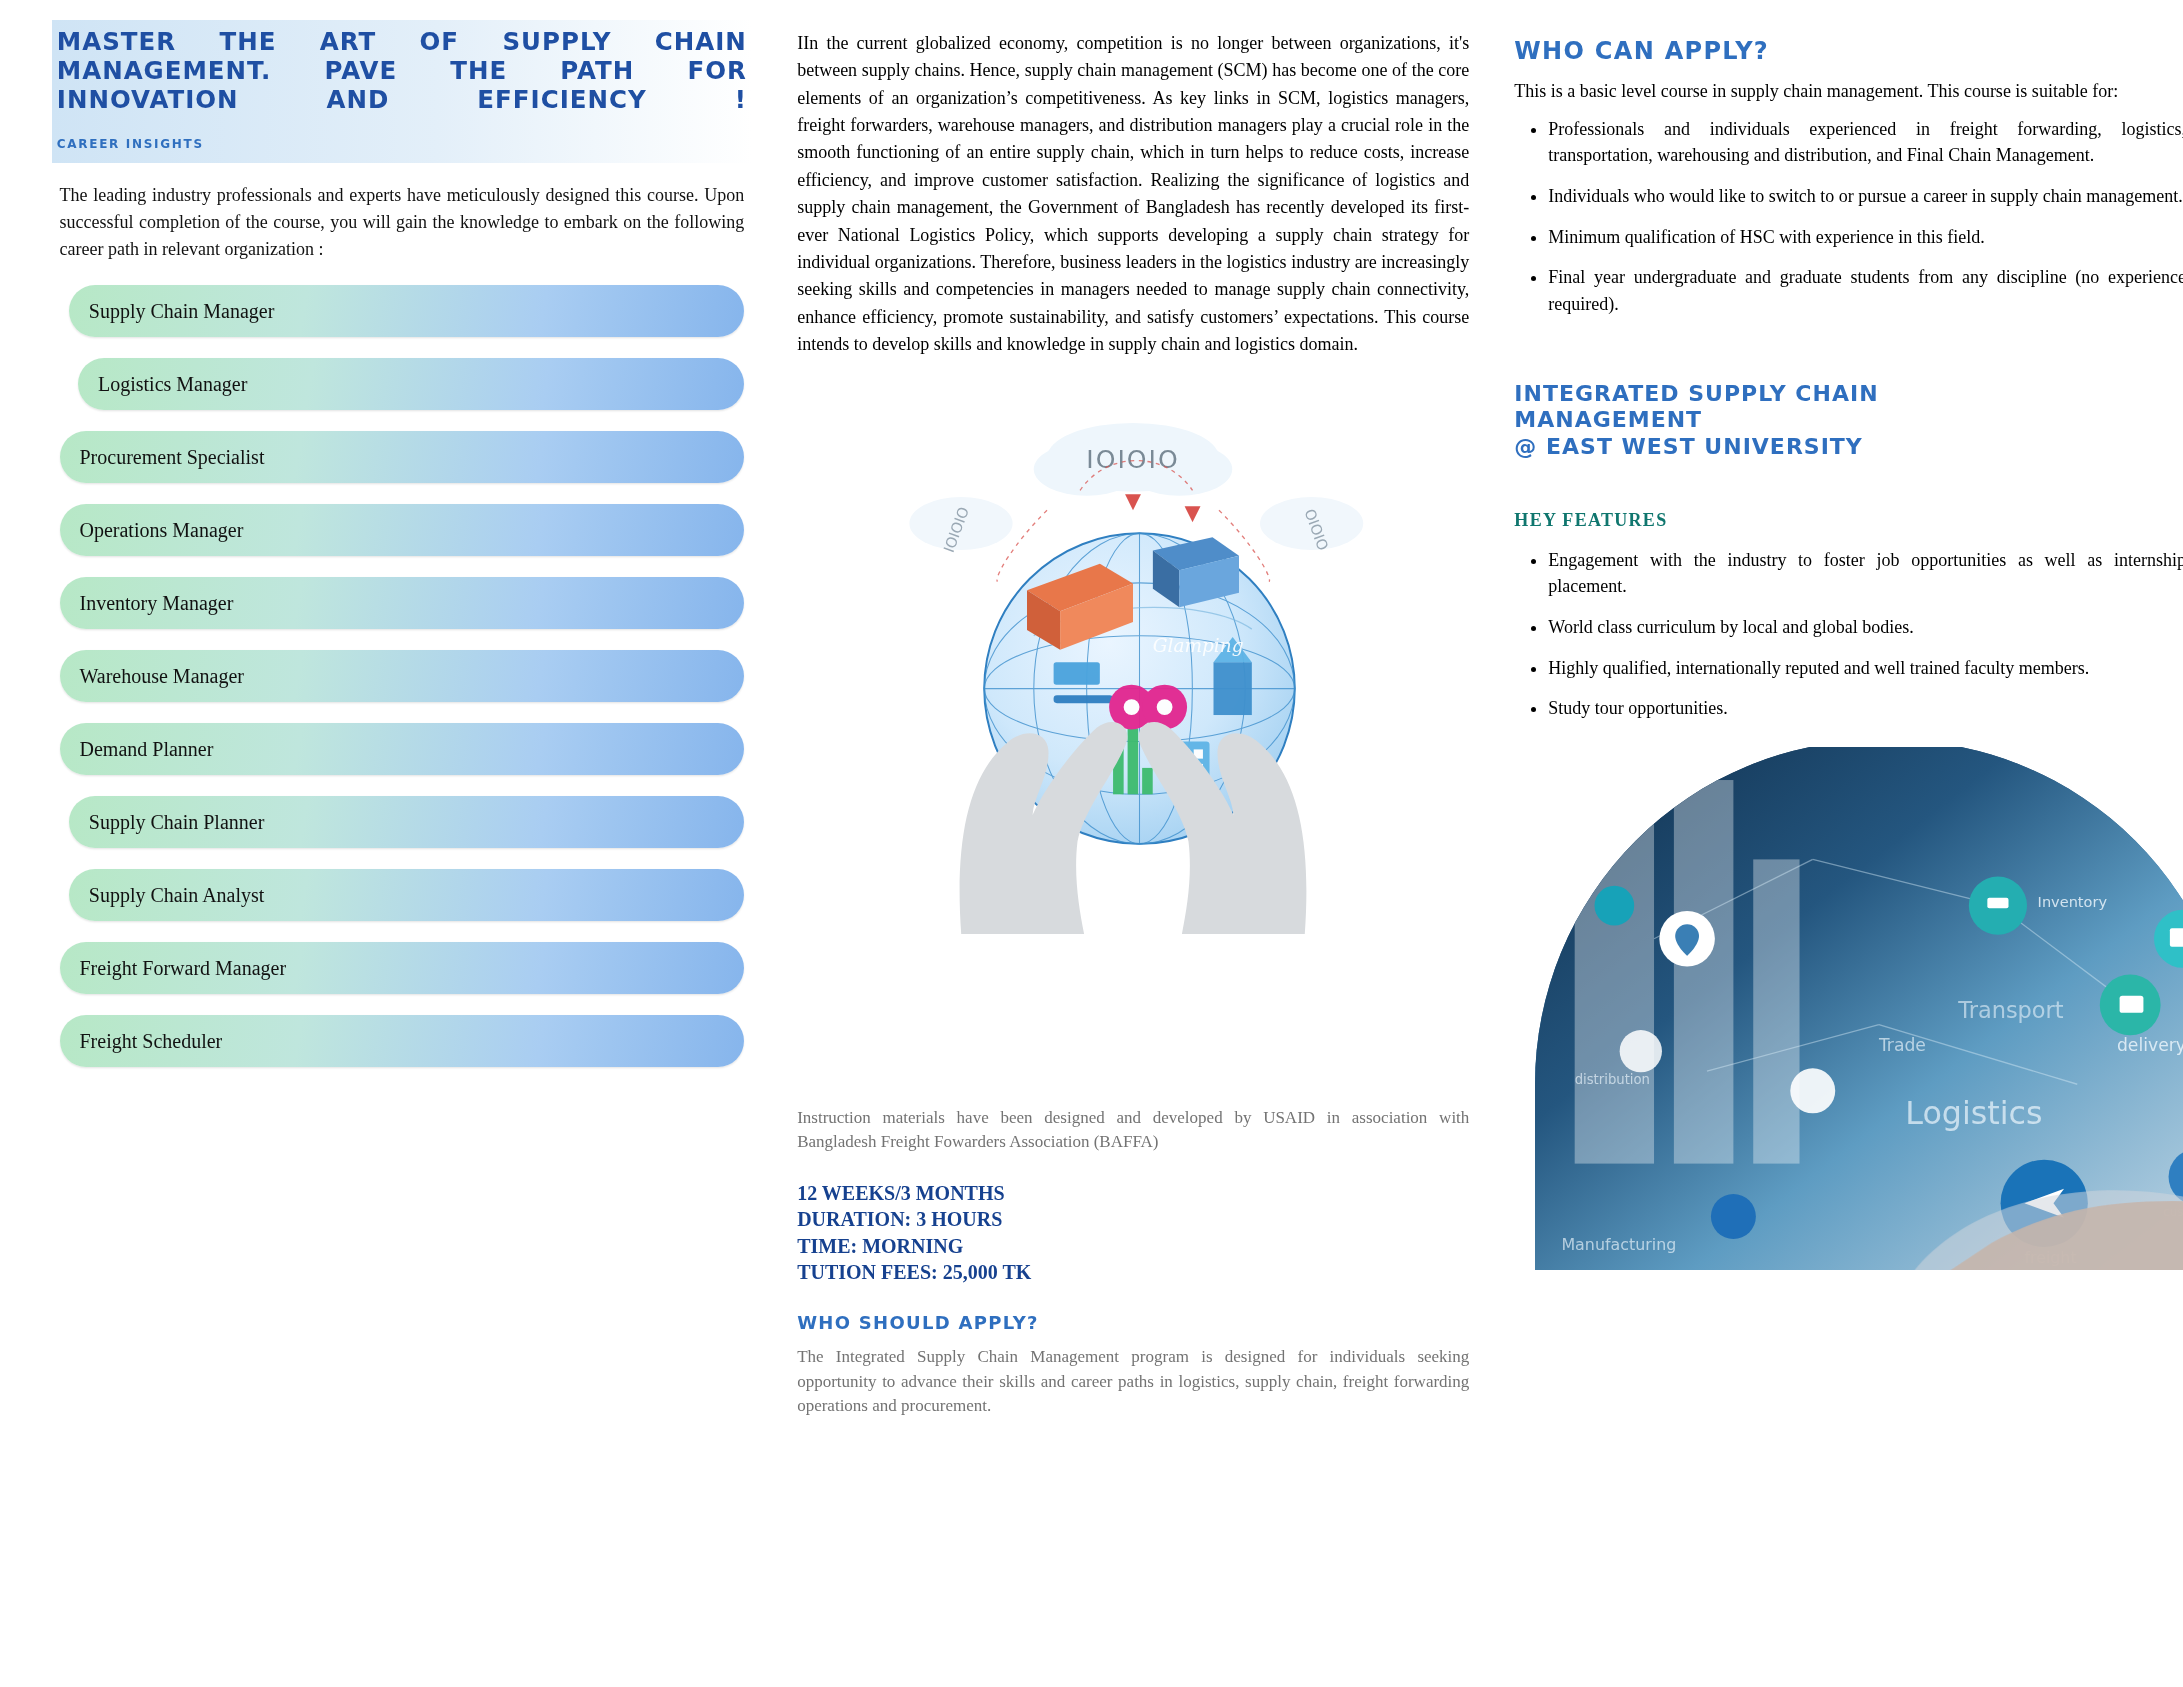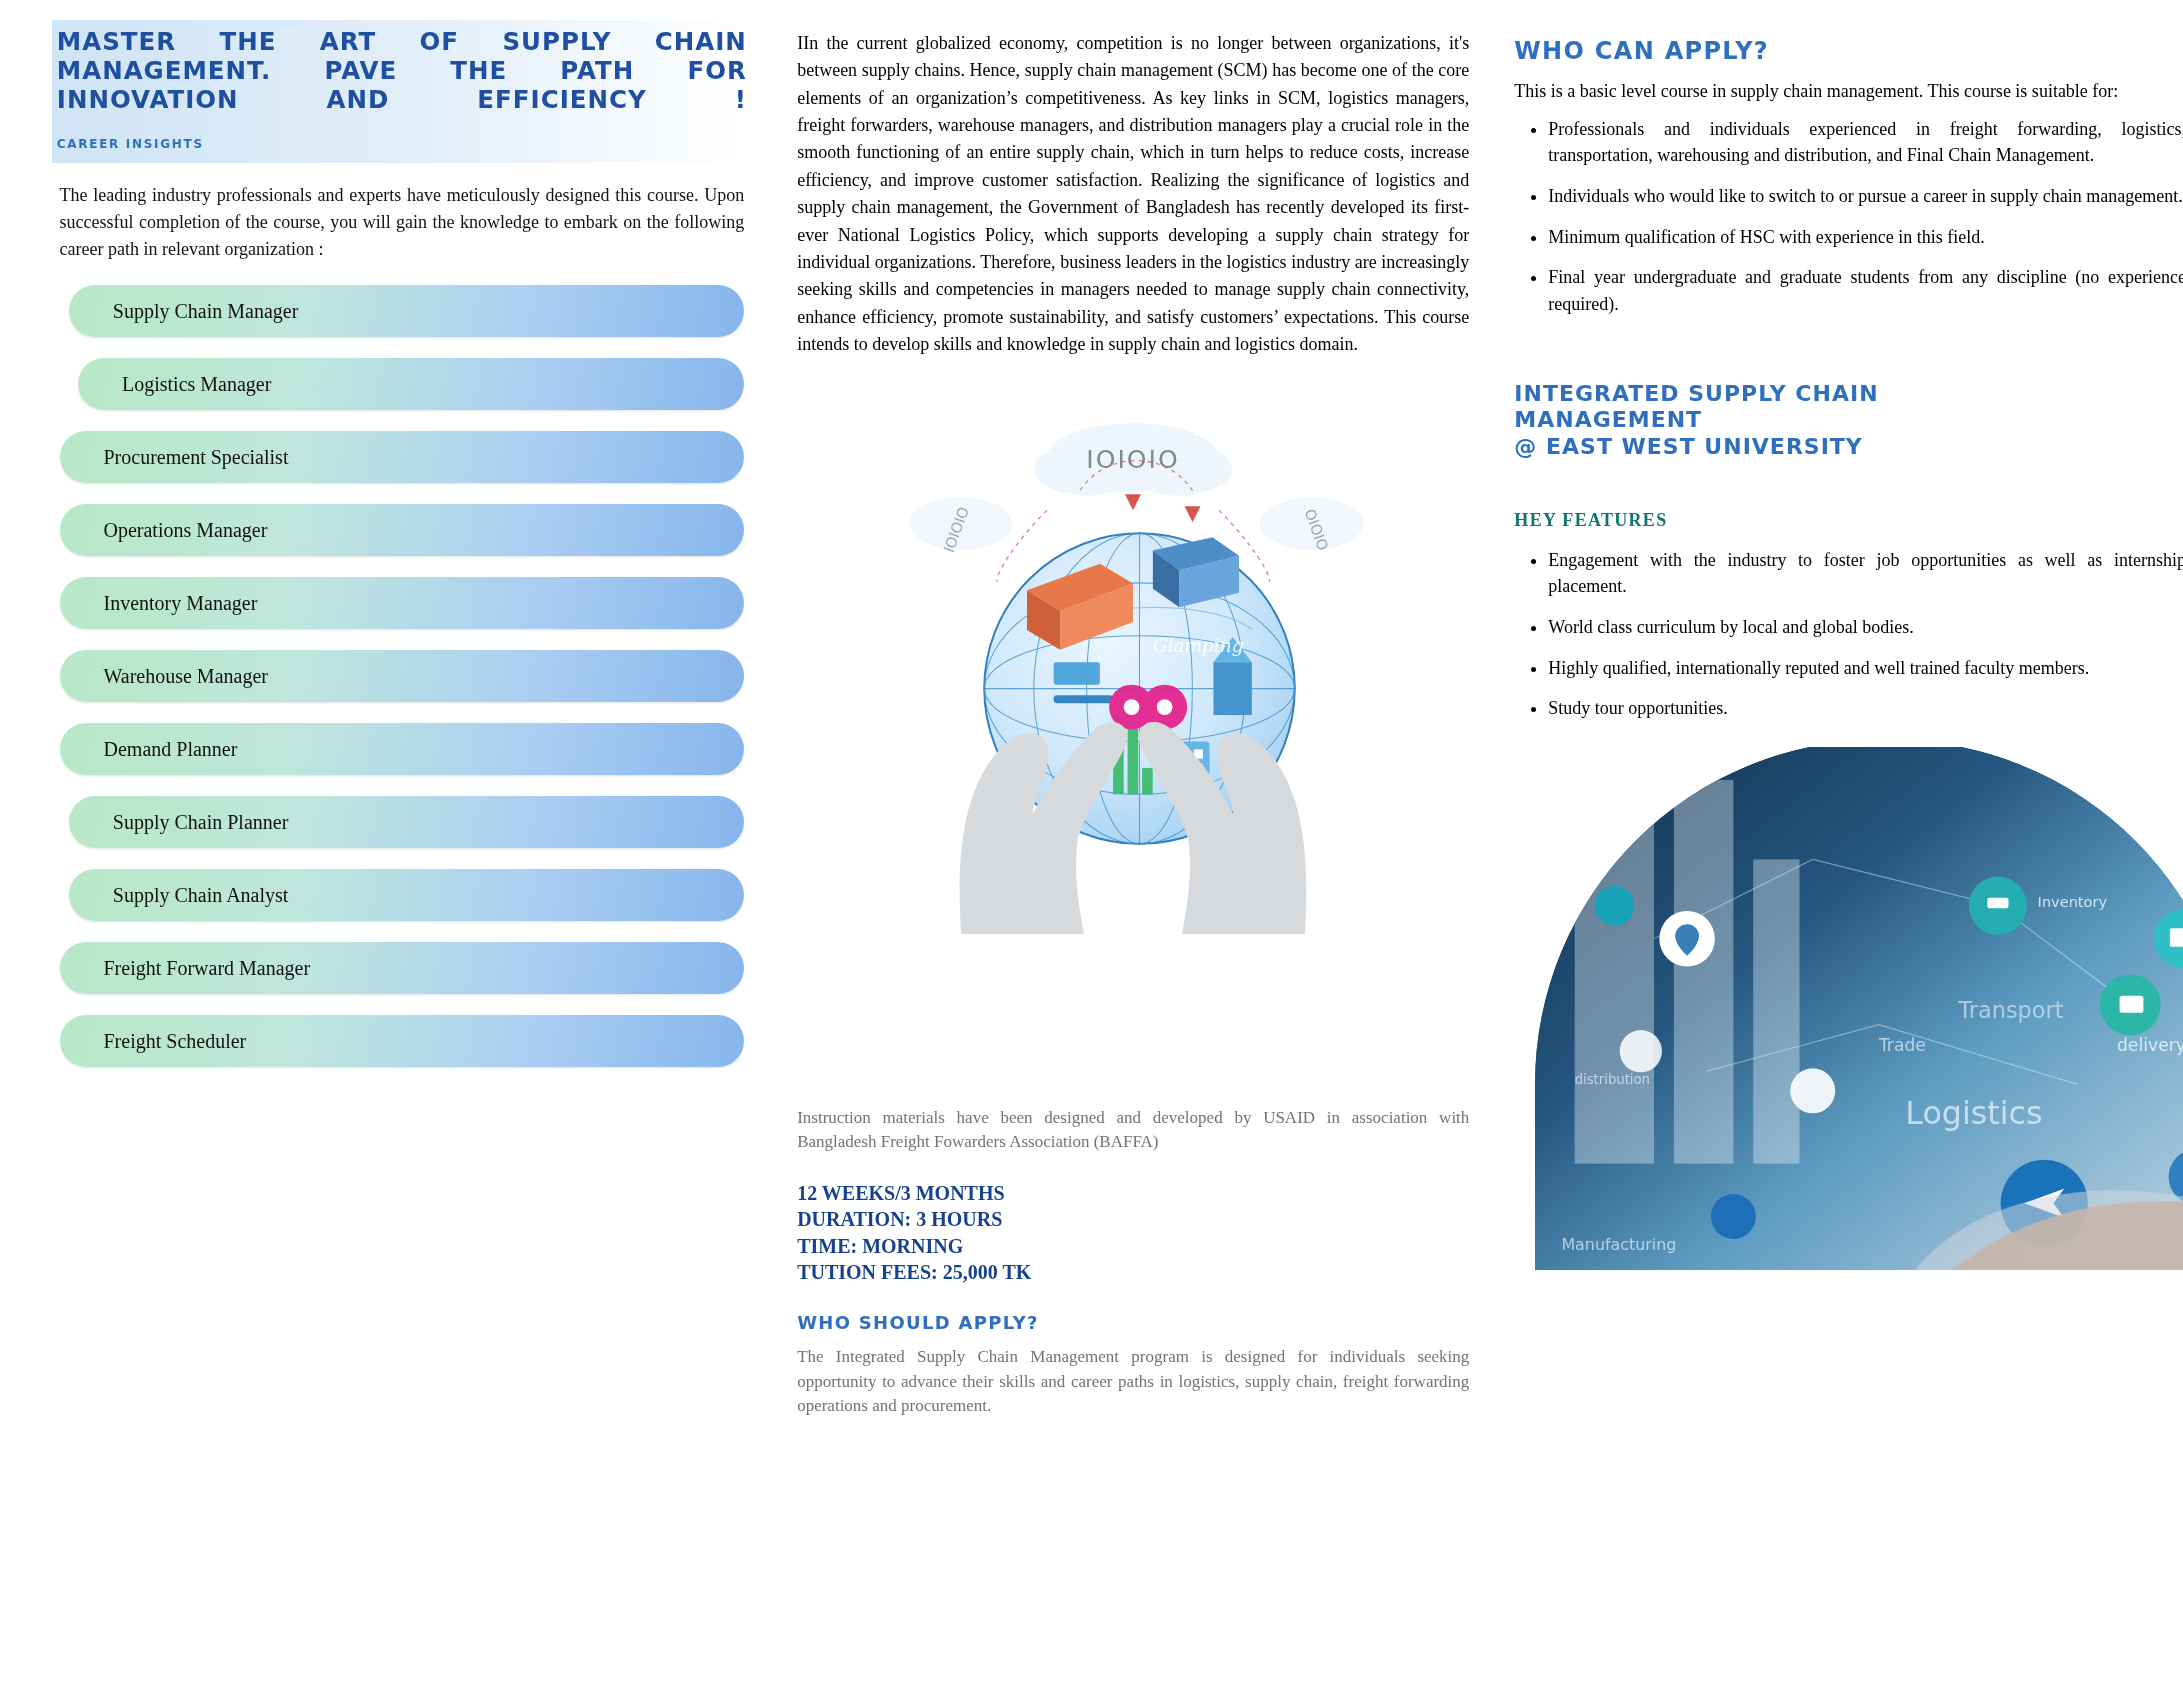--- a/index.html
+++ b/index.html
@@ -69,21 +69,21 @@
     border-radius: 28px;
     background: linear-gradient(100deg, #b7e8c6 0%, #bfe6dd 35%, #a9cdf2 70%, #86b5ec 100%);
     margin-bottom: 21px;
     display: flex;
     align-items: center;
     box-shadow: 0 1.3px 2px rgba(0,0,0,0.10);
   }
   .pill-text {
     font-size: 20px;
     color: #111;
-    padding-left: 44px;
+    padding-left: 20px;
     white-space: nowrap;
   }
   .pill.indent1 { margin-left: 9.3px; }
   .pill.indent2 { margin-left: 18.5px; }
   .pill.indent0 { margin-left: 0; }
 
   
   .col2 {
     width: 728px;
     box-sizing: border-box;

